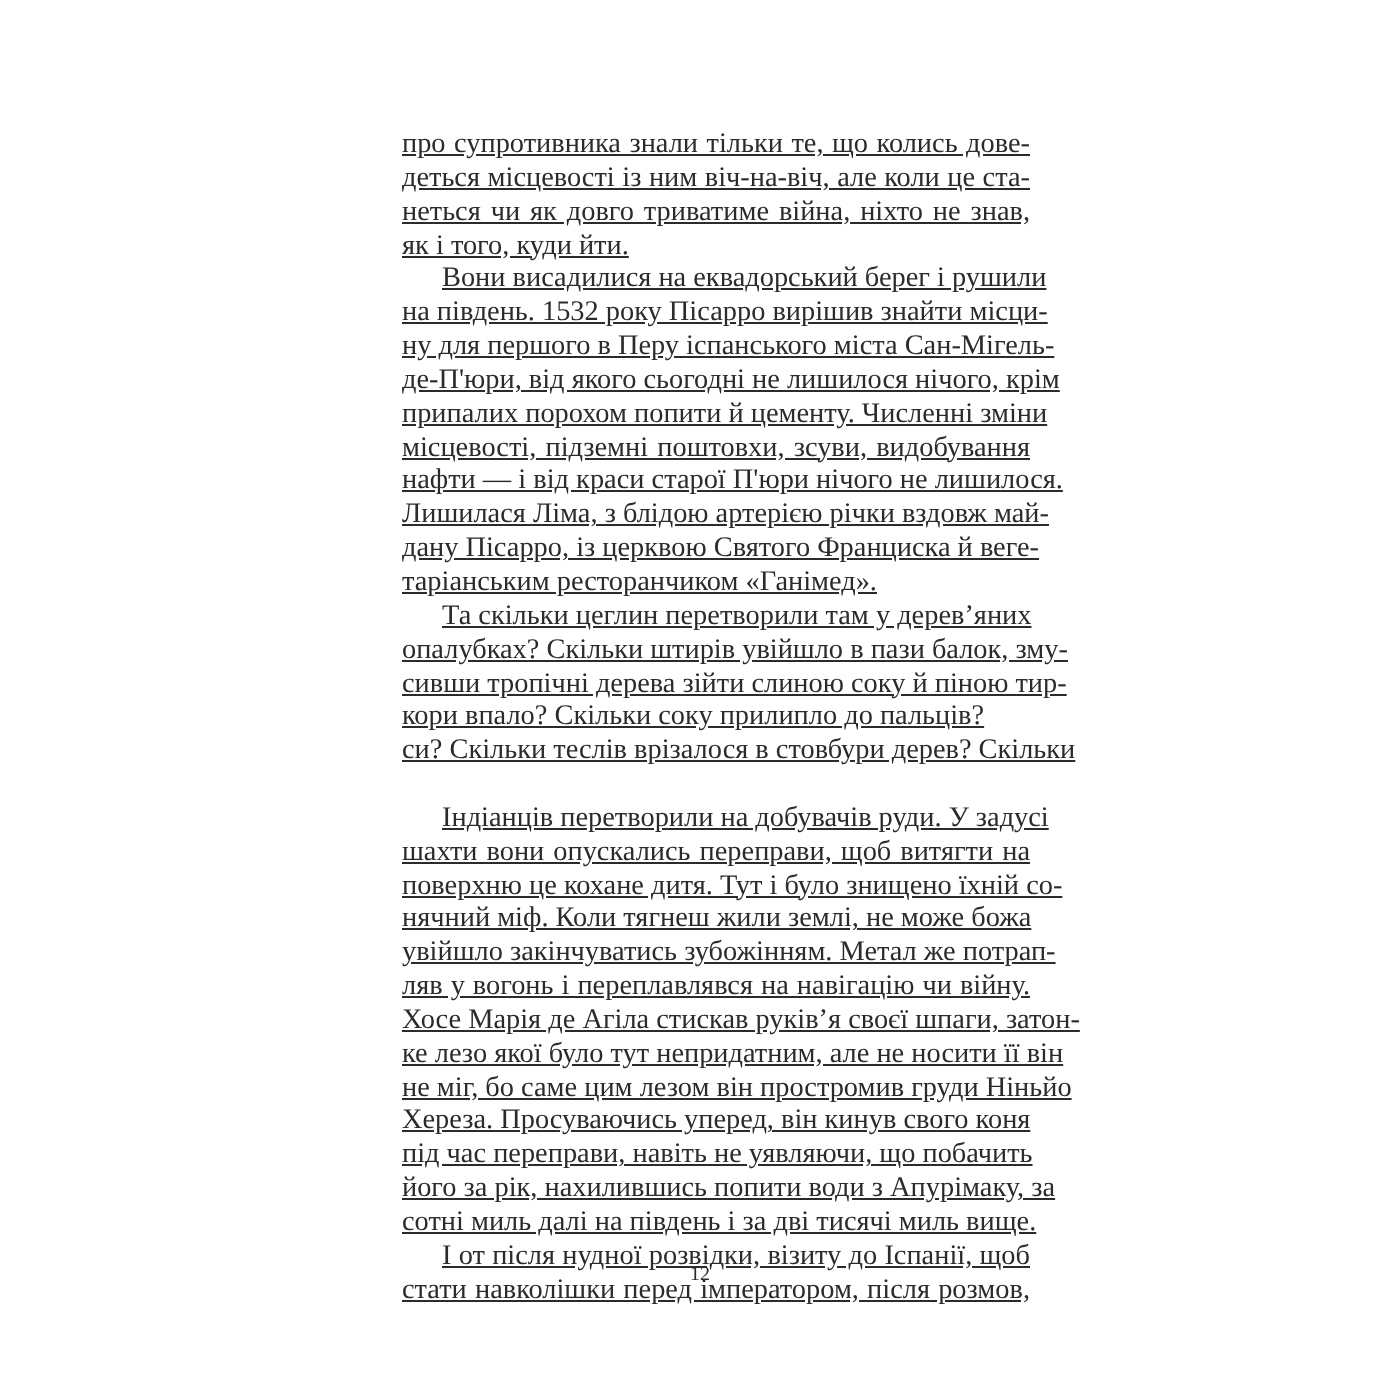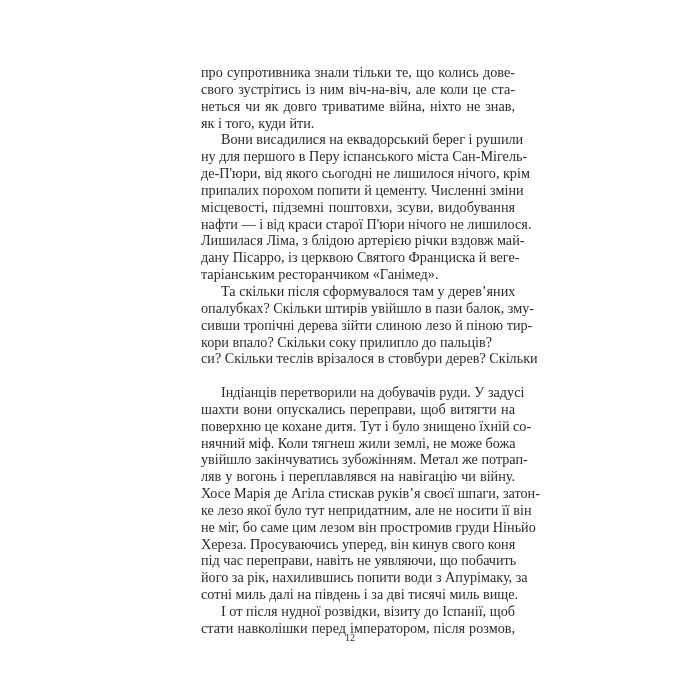--- a/index.html
+++ b/index.html
@@ -1,51 +1,52 @@
 <!DOCTYPE html>
 <html><head>
 <meta charset="utf-8">
 <style>
   html, body { margin:0; padding:0; background:#ffffff; }
   body { width:700px; height:700px; position:relative; overflow:hidden; }
   .page { position:absolute; left:201px; top:64px; width:314px;
     font-family:"Liberation Serif","DejaVu Serif",serif; font-size:14.2px;
     line-height:16.85px; color:#2b2b2b; text-align:justify; hyphens:manual; }
-  .line { display:block; text-align:justify; text-align-last:justify; white-space:nowrap; overflow:visible; height:16.85px; }
+  .line { display:block; text-align:justify; text-align-last:justify; white-space:nowrap; overflow:visible; height:16.85px;text-decoration:underline; }
   .line.last { text-align-last:left; }
   .line.indent { padding-left:20px; }
   .blank { height:16.85px; }
   .folio { position:absolute; left:0; width:700px; top:632px; text-align:center;
     font-family:"Liberation Serif","DejaVu Serif",serif; font-size:10px; color:#2b2b2b; }
 </style>
 </head>
 <body>
 
 <div class="page" id="page">
     <div class="paragraph">
       <span class="line">про супротивника знали тільки те, що колись дове-</span>
-      <span class="line">свого зустрітись із ним віч-на-віч, але коли це ста-</span>
+      <span class="line">деться місцевості із ним віч-на-віч, але коли це ста-</span>
       <span class="line">неться чи як довго триватиме війна, ніхто не знав,</span>
       <span class="line last">як і того, куди йти.</span>
     </div>
     <div class="paragraph">
       <span class="line indent">Вони висадилися на еквадорський берег і рушили</span>
+      <span class="line">на південь. 1532 року Пісарро вирішив знайти місци-</span>
       <span class="line">ну для першого в Перу іспанського міста Сан-Мігель-</span>
       <span class="line">де-П'юри, від якого сьогодні не лишилося нічого, крім</span>
       <span class="line">припалих порохом попити й цементу. Численні зміни</span>
       <span class="line">місцевості, підземні поштовхи, зсуви, видобування</span>
       <span class="line">нафти — і від краси старої П'юри нічого не лишилося.</span>
       <span class="line">Лишилася Ліма, з блідою артерією річки вздовж май-</span>
       <span class="line">дану Пісарро, із церквою Святого Франциска й веге-</span>
       <span class="line last">таріанським ресторанчиком «Ганімед».</span>
     </div>
     <div class="paragraph">
-      <span class="line indent">Та скільки після сформувалося там у дерев’яних</span>
+      <span class="line indent">Та скільки цеглин перетворили там у дерев’яних</span>
       <span class="line">опалубках? Скільки штирів увійшло в пази балок, зму-</span>
-      <span class="line">сивши тропічні дерева зійти слиною лезо й піною тир-</span>
+      <span class="line">сивши тропічні дерева зійти слиною соку й піною тир-</span>
       <span class="line last">кори впало? Скільки соку прилипло до пальців?</span>
       <span class="line">си? Скільки теслів врізалося в стовбури дерев? Скільки</span>
     </div>
     <div class="blank"></div>
     <div class="paragraph">
       <span class="line indent">Індіанців перетворили на добувачів руди. У задусі</span>
       <span class="line">шахти вони опускались переправи, щоб витягти на</span>
       <span class="line">поверхню це кохане дитя. Тут і було знищено їхній со-</span>
       <span class="line">нячний міф. Коли тягнеш жили землі, не може божа</span>
       <span class="line">увійшло закінчуватись зубожінням. Метал же потрап-</span>

